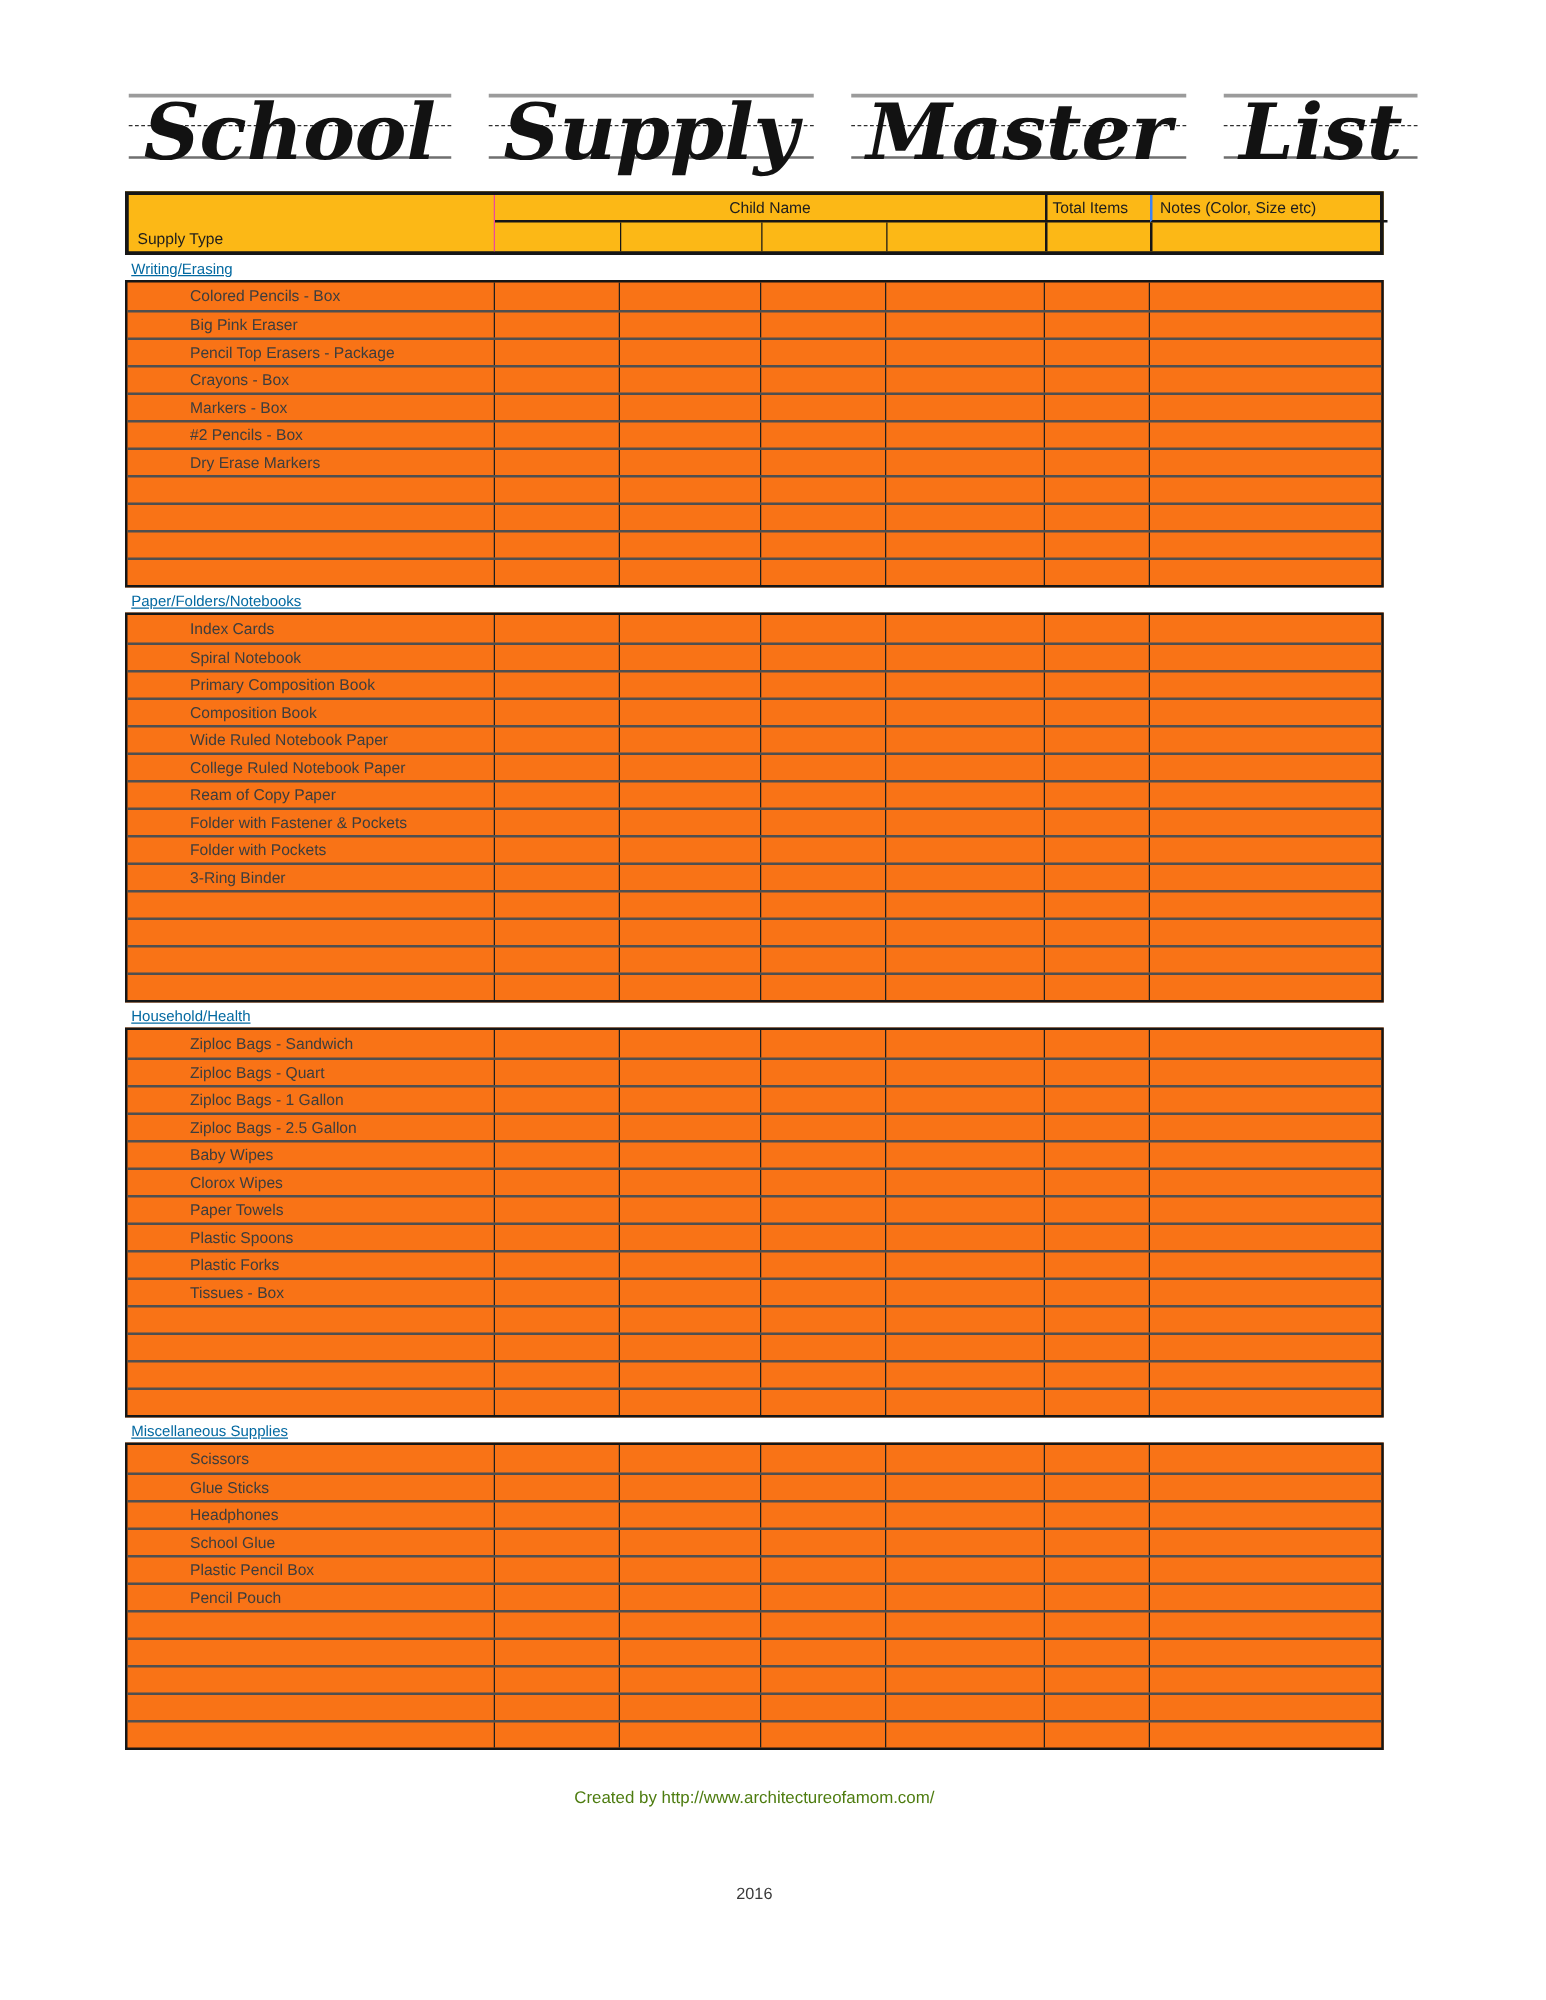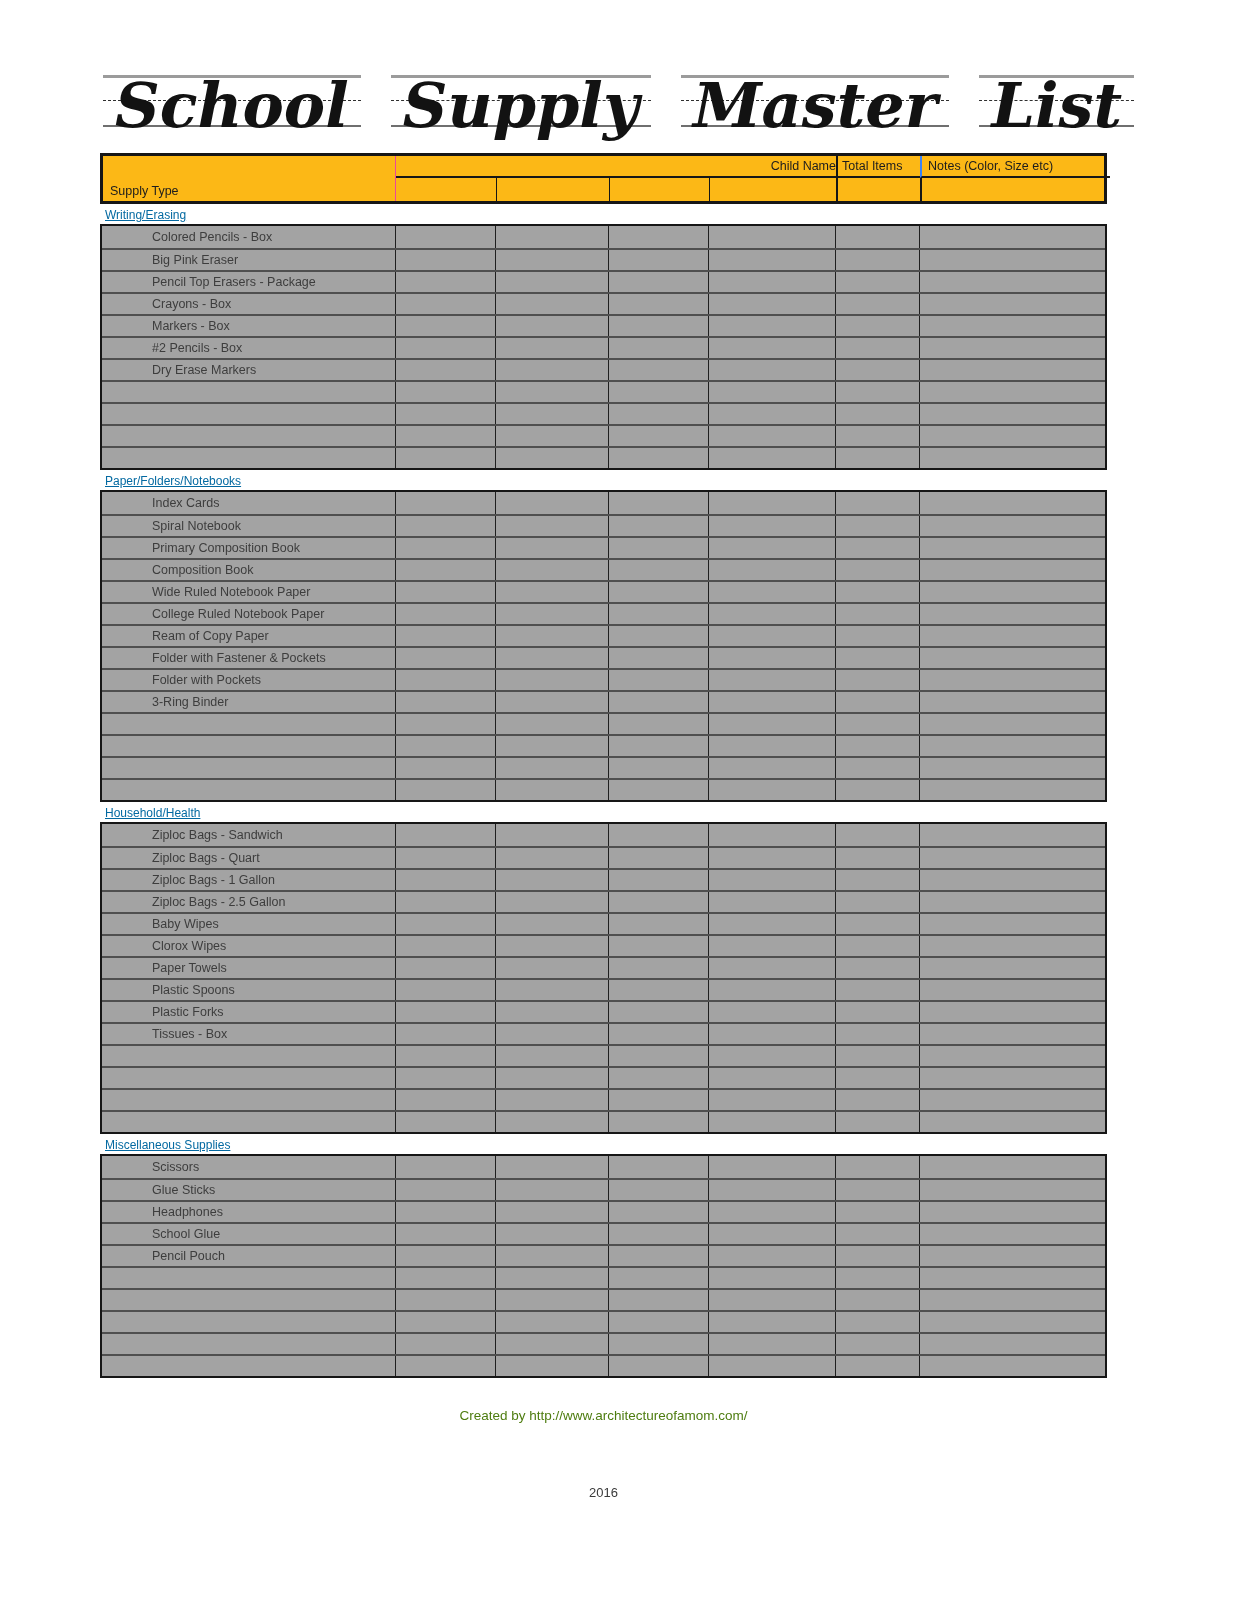--- a/index.html
+++ b/index.html
@@ -51,37 +51,37 @@
     display: grid;
     grid-template-columns: 293px 100px 113px 100px 127px 84px 190px;
     grid-template-rows: 22px 23px;
     background: var(--header-bg, #FCB816);
     border: 3px solid #161616;
     font-size: 12.5px;
     color: #1d1d1d;
   }
   .hd { display: flex; align-items: center; }
   .hd-supply   { grid-column: 1; grid-row: 1 / 3; border-right: 1px solid #ec4899; align-items: flex-end; padding: 0 0 3px 7px; }
-  .hd-child    { grid-column: 2 / 6; grid-row: 1; justify-content: flex-end; border-bottom: 2px solid #161616; }
+  .hd-child    { grid-column: 2 / 6; grid-row: 1; justify-content: center; border-bottom: 2px solid #161616; }
   .hd-total    { grid-column: 6; grid-row: 1; border-left: 2px solid #161616; border-bottom: 2px solid #161616; padding-left: 4px; }
   .hd-notes    { grid-column: 7; grid-row: 1; border-left: 2px solid #3b82f6; border-bottom: 2px solid #161616; padding-left: 6px; }
   .hd-c        { grid-row: 2; border-left: 1.5px solid #161616; }
   .hd-c.first  { border-left: none; }
   .hd-total-b  { grid-column: 6; grid-row: 2; border-left: 2px solid #161616; }
   .hd-notes-b  { grid-column: 7; grid-row: 2; border-left: 2px solid #161616; }
 
   
   .sec-label {
     width: max-content;
     margin: 4px 0 2px 5px;
     font-size: 12px;
     color: #0369a1;
     text-decoration: underline;
   }
-  .sec-table { border: 2.5px solid #161616; background: #a3a3a3; }
+  .sec-table { border: 2.5px solid #161616; background: #f97316; }
   .row {
     display: grid;
     grid-template-columns: 293px 100px 113px 100px 127px 84px 190px;
     height: 22px;
     border-top: 2px solid #4f4f4f;
   }
   .row:first-child { border-top: none; }
   .cell { border-left: 1.5px solid #1f1f1f; }
   .cell.item {
     border-left: none;
@@ -554,20 +554,29 @@
           <div class="row">
             <div class="cell item">School Glue</div>
             <div class="cell"></div>
             <div class="cell"></div>
             <div class="cell"></div>
             <div class="cell"></div>
             <div class="cell"></div>
             <div class="cell"></div>
           </div>
           <div class="row">
+            <div class="cell item">Plastic Pencil Box</div>
+            <div class="cell"></div>
+            <div class="cell"></div>
+            <div class="cell"></div>
+            <div class="cell"></div>
+            <div class="cell"></div>
+            <div class="cell"></div>
+          </div>
+          <div class="row">
             <div class="cell item">Pencil Pouch</div>
             <div class="cell"></div>
             <div class="cell"></div>
             <div class="cell"></div>
             <div class="cell"></div>
             <div class="cell"></div>
             <div class="cell"></div>
           </div>
           <div class="row">
             <div class="cell item"></div>

